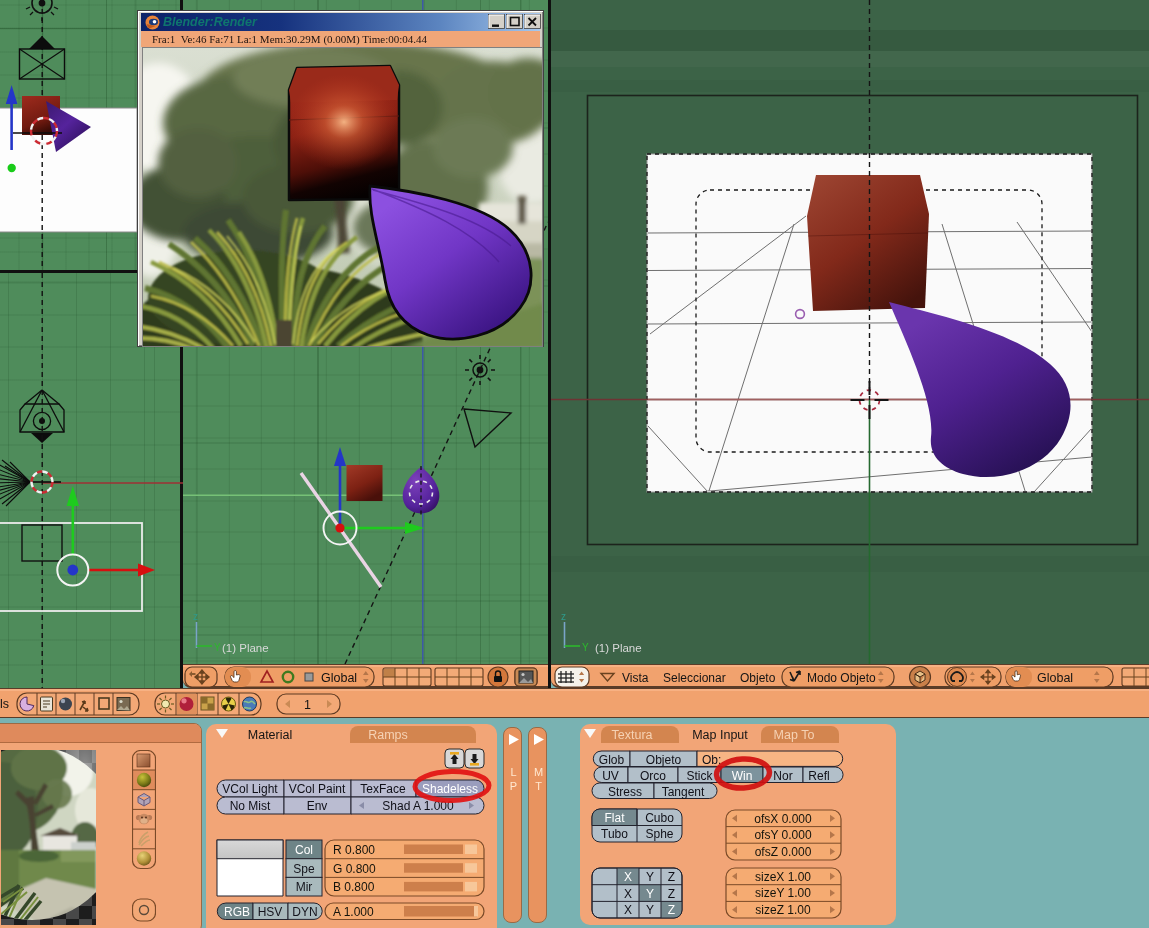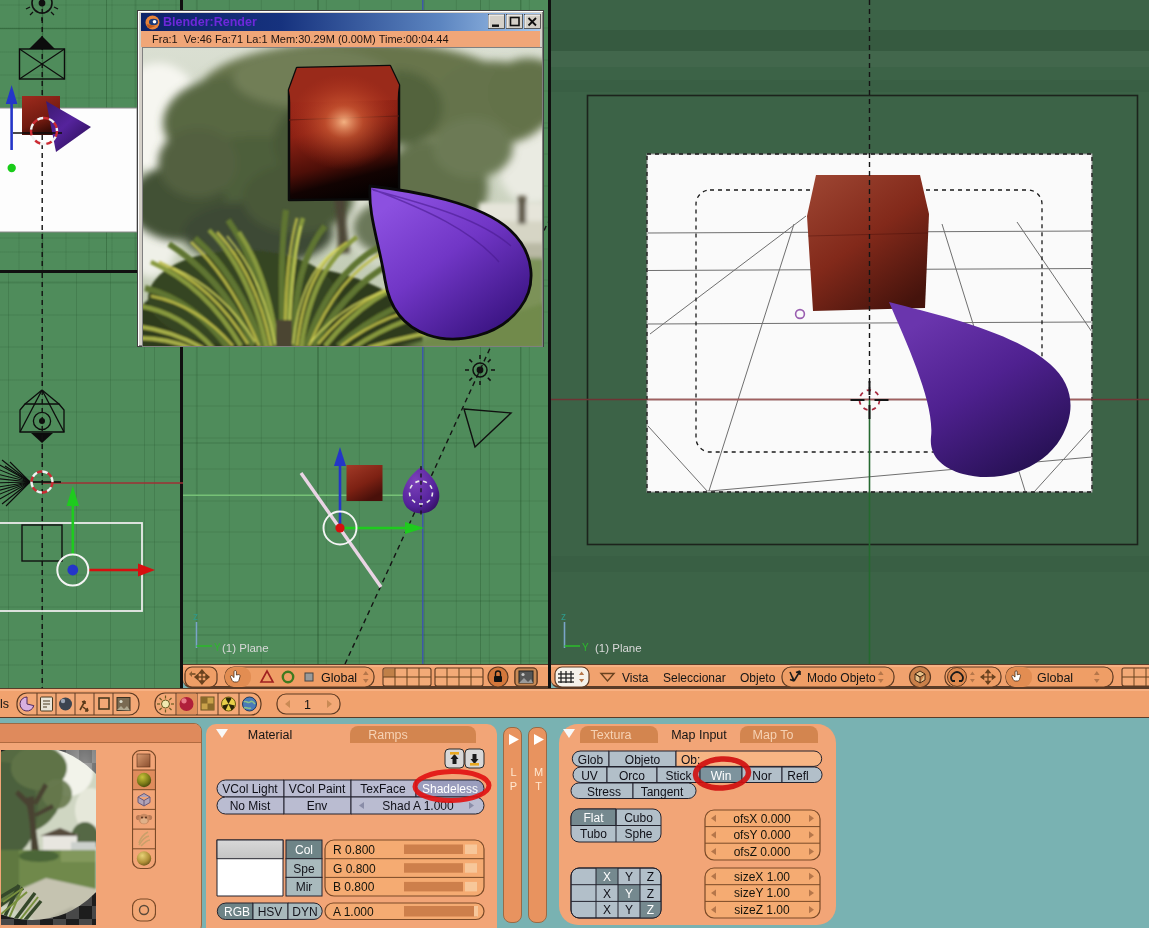--- a/index.html
+++ b/index.html
@@ -653,21 +653,21 @@
   <text x="9.5" y="62" font-size="11" fill="#ffe8d0" text-anchor="middle" font-family="Liberation Sans, sans-serif">P</text>
       </svg>
 </div>
 <div id="barMT" class="abs" style="left:528px;top:727px;width:19px;height:196px;background:#e8935f;border:1px solid #9a6a45;border-radius:8px;">
   <svg width="19" height="196">
         <polygon points="5,6 15,11.5 5,17" fill="#ffffff"></polygon>
   <text x="9.5" y="48" font-size="11" fill="#ffe8d0" text-anchor="middle" font-family="Liberation Sans, sans-serif">M</text>
   <text x="9.5" y="62" font-size="11" fill="#ffe8d0" text-anchor="middle" font-family="Liberation Sans, sans-serif">T</text>
       </svg>
 </div>
-<div id="panelTex" class="abs" style="left:559px;top:724px;width:277px;height:201px;background:#f2a577;border-radius:19px;">
+<div id="panelTex" class="abs" style="left:580px;top:724px;width:316px;height:201px;background:#f2a577;border-radius:10px;">
 <svg width="277" height="201" viewBox="0 0 277 201">
   <path d="M21,19 v-9 a8,8 0 0 1 8,-8 h62 a8,8 0 0 1 8,8 v9 Z" fill="#d3854f"></path>
   <path d="M181,19 v-9 a8,8 0 0 1 8,-8 h62 a8,8 0 0 1 8,8 v9 Z" fill="#d3854f"></path>
   <path d="M99,19 v-9 a8,8 0 0 1 8,-8 h66 a8,8 0 0 1 8,8 v9 Z" fill="#f2a577"></path>
   <polygon points="4,5 16,5 10,14" fill="#f8f8f8"></polygon>
   <g font-size="12.5" text-anchor="middle" font-family="Liberation Sans, sans-serif">
     <text x="52" y="14.5" fill="#f6d2b4">Textura</text>
     <text x="140" y="14.5" fill="#141414">Map Input</text>
     <text x="214" y="14.5" fill="#f6d2b4">Map To</text>
   </g>
@@ -779,38 +779,38 @@
 <div id="rwin" class="abs" style="left:137px;top:10px;width:407px;height:337px;background:#d4d0c8;
   border:1px solid #404040;box-shadow:inset 1px 1px 0 #ffffff, inset -1px -1px 0 #808080;">
   <div class="abs" style="left:3px;top:2px;right:3px;height:18px;
     background:linear-gradient(to right,#0c2268 0%,#16327e 35%,#5c85c0 75%,#a6c8ee 100%);"></div>
   <svg class="abs" style="left:7px;top:4px;" width="15" height="15" viewBox="0 0 15 15">
     <circle cx="7.5" cy="7.5" r="7" fill="#e8843a"></circle>
     <ellipse cx="8.5" cy="7" rx="4.5" ry="3.2" fill="#1a3a7a"></ellipse>
     <circle cx="9.5" cy="6.8" r="1.8" fill="#ffffff"></circle>
     <path d="M1.5,9 a7,7 0 0 0 3,4.5 l6,-2.5 Z" fill="#c05a20"></path>
   </svg>
-  <div class="abs" style="left:25px;top:3.5px;color:#6d28d9;font-weight:bold;font-size:12.5px;">Blender:Render</div>
+  <div class="abs" style="left:25px;top:3.5px;color:#0f766e;font-weight:bold;font-size:12.5px;font-style:italic;">Blender:Render</div>
   <svg class="abs" style="left:350px;top:3px;" width="54" height="16" viewBox="0 0 54 16">
     <g fill="#d4d0c8" stroke="#404040" stroke-width="0.8">
       <rect x="0.5" y="0.5" width="16" height="14"></rect>
           <rect x="18.5" y="0.5" width="16" height="14"></rect>
           <rect x="36.5" y="0.5" width="16" height="14"></rect>
     </g>
     <g stroke="#fff" stroke-width="1">
           <path d="M1,14 v-13 h15" fill="none"></path>
           <path d="M19,14 v-13 h15" fill="none"></path>
           <path d="M37,14 v-13 h15" fill="none"></path>
         </g>
     <rect x="4" y="10.5" width="7" height="2.4" fill="#101010"></rect>
     <rect x="22.5" y="3.5" width="8.5" height="8" fill="none" stroke="#101010" stroke-width="1.6"></rect>
     <path d="M40.5,4 l7.5,7.5 m0,-7.5 l-7.5,7.5" stroke="#101010" stroke-width="1.8"></path>
   </svg>
   <div class="abs" style="left:3px;top:20px;right:3px;height:16px;background:#f0a678;"></div>
-  <div class="abs" style="left:14px;top:22px;font-size:11px;color:#201410;">Fra:1&nbsp;&nbsp;Ve:46 Fa:71 La:1 Mem:30.29M (0.00M) Time:00:04.44</div>
+  <div class="abs" style="left:14px;top:22px;font-size:11px;color:#201410;font-family:Liberation Serif, serif;">Fra:1&nbsp;&nbsp;Ve:46 Fa:71 La:1 Mem:30.29M (0.00M) Time:00:04.44</div>
   <div id="rimg" class="abs" style="left:4px;top:36px;width:401px;height:300px;background:#dfe2da;border:1px solid #808080;overflow:hidden;">
   <svg width="401" height="300" viewBox="0 0 401 300">
     <defs>
       <filter id="soft" x="-20%" y="-20%" width="140%" height="140%">
               <feGaussianBlur stdDeviation="4"></feGaussianBlur>
             </filter>
       <filter id="soft2" x="-20%" y="-20%" width="140%" height="140%">
               <feGaussianBlur stdDeviation="2"></feGaussianBlur>
             </filter>
       <filter id="soft3" x="-20%" y="-20%" width="140%" height="140%">

